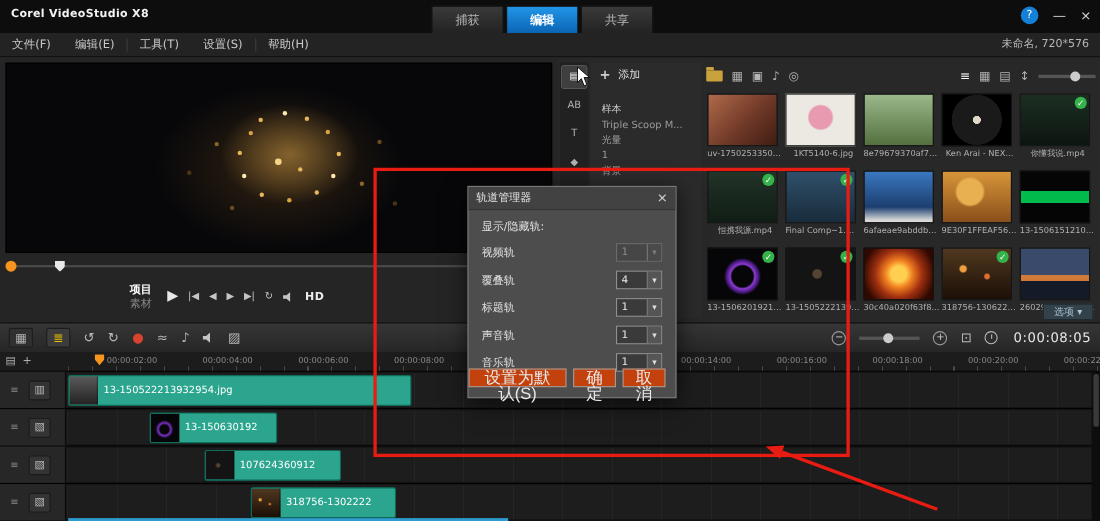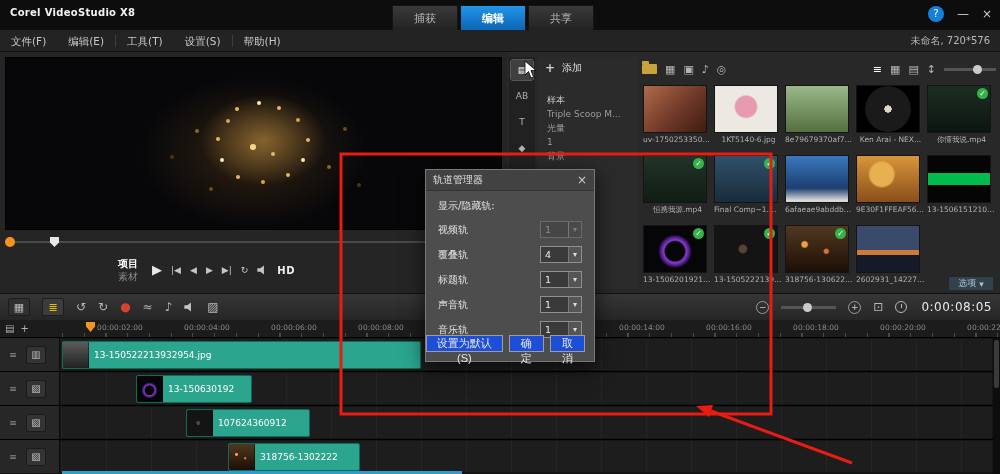--- a/index.html
+++ b/index.html
@@ -153,39 +153,39 @@
   .clip { position:absolute; top:3px; height:28px; background:#2ba58e; border:1px solid #0d6b58;
           border-radius:2px; display:flex; align-items:center; overflow:hidden; }
   .cthumb { width:26px; height:26px; flex:none; border-right:1px solid rgba(0,0,0,.4); }
   .c1 { background:linear-gradient(#5a5a5a,#222); }
   .clabel { font-size:9px; color:#fff; padding-left:5px; white-space:nowrap; }
   .v-scroll { position:absolute; right:0; top:338px; width:7px; height:136px; background:#0d0d0d; }
   .v-thumb { position:absolute; left:1px; top:2px; width:5px; height:48px; background:#3a3a3a; border-radius:2px; }
   .h-scroll { position:absolute; left:62px; bottom:0; width:400px; height:3px; background:#2e9ccc; z-index:4; }
 
   
-  .dialog { position:absolute; left:425px; top:169px; width:170px; height:193px; background:#4d4d4d;
+  .dialog { position:absolute; left:425px; top:169px; width:190px; height:193px; background:#4d4d4d;
             border:1px solid #787878; box-shadow:0 5px 20px rgba(0,0,0,.65); z-index:40; font-size:10px; }
   .dlg-title { height:21px; background:#424242; border-bottom:1px solid #343434; display:flex;
                align-items:center; justify-content:space-between; padding:0 7px; color:#e2e2e2; }
   .dlg-close { color:#cfcfcf; font-size:12px; line-height:12px; }
   .dlg-body { padding:8px 12px 0 12px; color:#e0e0e0; }
   .dlg-section { margin-bottom:4px; }
   .dlg-row { display:flex; justify-content:space-between; align-items:center; height:25px; }
   .dlg-select { display:flex; align-items:center; width:42px; height:17px; background:#3a3a3a;
                 border:1px solid #8f8f8f; }
   .dlg-select .val { flex:1; padding-left:4px; color:#e8e8e8; font-size:9.5px; }
   .dlg-select .arr { width:13px; height:100%; background:#555; border-left:1px solid #777; color:#ddd;
                      font-size:8px; text-align:center; line-height:15px; }
   .dlg-select.disabled { background:#464646; border-color:#6a6a6a; }
   .dlg-select.disabled .val { color:#8d8d8d; }
   .dlg-select.disabled .arr { background:#4a4a4a; color:#7d7d7d; }
   .dlg-buttons { position:absolute; right:9px; bottom:9px; display:flex; gap:6px; }
-  .dlg-btn { height:17px; padding:0 7px; background:#1d4ed8; border:1px solid #9c9c9c; color:#e8e8e8;
-             font-size:11px; line-height:15px; }
+  .dlg-btn { height:17px; padding:0 7px; background:#c2410c; border:1px solid #9c9c9c; color:#e8e8e8;
+             font-size:15px; line-height:15px; }
 
   
   .annotation { position:absolute; left:0; top:0; z-index:60; pointer-events:none; }
   .cursor { position:absolute; left:524px; top:60px; z-index:55; pointer-events:none; }
 </style>
 </head>
 <body>
 
 <div class="app">
 
@@ -329,20 +329,24 @@
         <div class="thumb t11">
           <span class="check">✓</span>
         </div>
         <div class="cap">13-15062019212...</div>
       </div>
     <div class="thumb-cell">
         <div class="thumb t12">
           <span class="check">✓</span>
         </div>
         <div class="cap">13-15052221393...</div>
+      </div>
+    <div class="thumb-cell">
+        <div class="thumb t13"></div>
+        <div class="cap">30c40a020f63f8...</div>
       </div>
     <div class="thumb-cell">
         <div class="thumb t14">
           <span class="check">✓</span>
         </div>
         <div class="cap">318756-1306222...</div>
       </div>
     <div class="thumb-cell">
         <div class="thumb t15"></div>
         <div class="cap">2602931_142276...</div>
@@ -394,21 +398,21 @@
   </div>
   <div class="playhead"></div>
 
   <div class="tracks">
     <div class="track-row">
       <div class="lane"></div>
       <div class="gutter">
         <span class="mini-ico">≡</span>
         <span class="trk-ico">▥</span>
       </div>
-      <div class="clip" style="left:62px; width:359px;">
+      <div class="clip" style="left:62px; width:312px;">
         <span class="cthumb c1"></span>
         <span class="clabel">13-150522213932954.jpg</span>
       </div>
     </div>
     <div class="track-row">
       <div class="lane"></div>
       <div class="gutter">
         <span class="mini-ico">≡</span>
         <span class="trk-ico">▧</span>
       </div>

